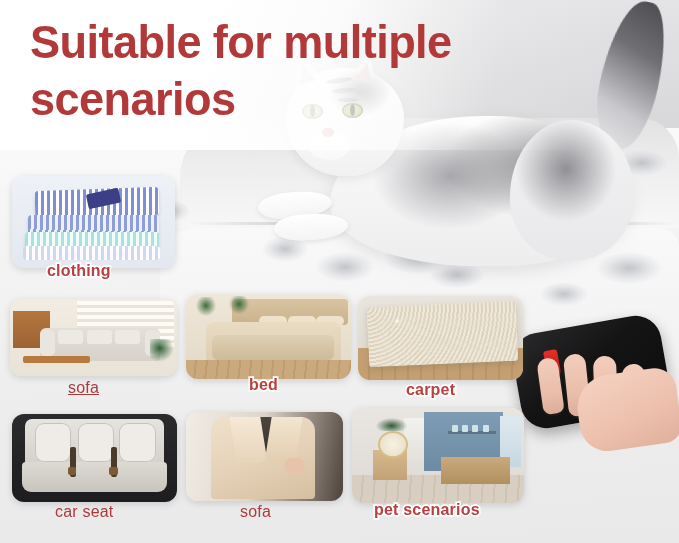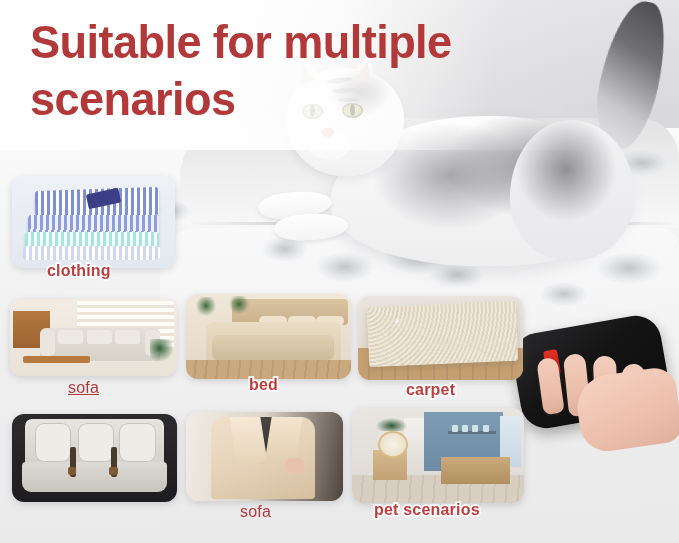--- a/index.html
+++ b/index.html
@@ -430,20 +430,21 @@
       <div class="cs-panel" style="left:14%;"></div>
       <div class="cs-panel" style="left:40%;"></div>
       <div class="cs-panel" style="left:65%;"></div>
       <div class="cs-seat"></div>
       <div class="cs-belt" style="left:35%;top:38%;"></div>
       <div class="cs-belt" style="left:60%;top:38%;"></div>
       <div class="cs-buckle" style="left:34%;top:60%;"></div>
       <div class="cs-buckle" style="left:59%;top:60%;"></div>
     </div>
   </div>
+  <div class="cap" style="left:55px;top:503px;">car seat</div>
 
   <div class="thumb" style="left:186px;top:412px;width:157px;height:89px;">
     <div class="ph co-bg">
       <div class="co-body"></div>
       <div class="co-inner"></div>
       <div class="co-lapelL"></div>
       <div class="co-lapelR"></div>
       <div class="co-hand"></div>
     </div>
   </div>

